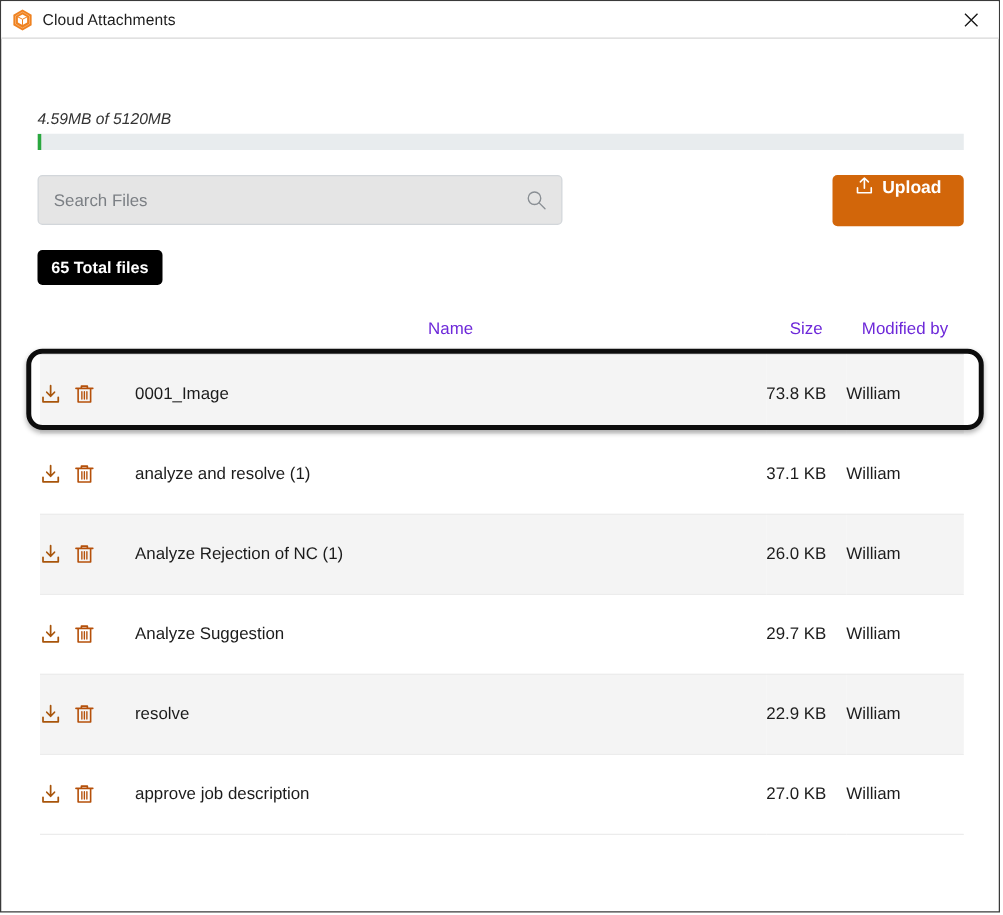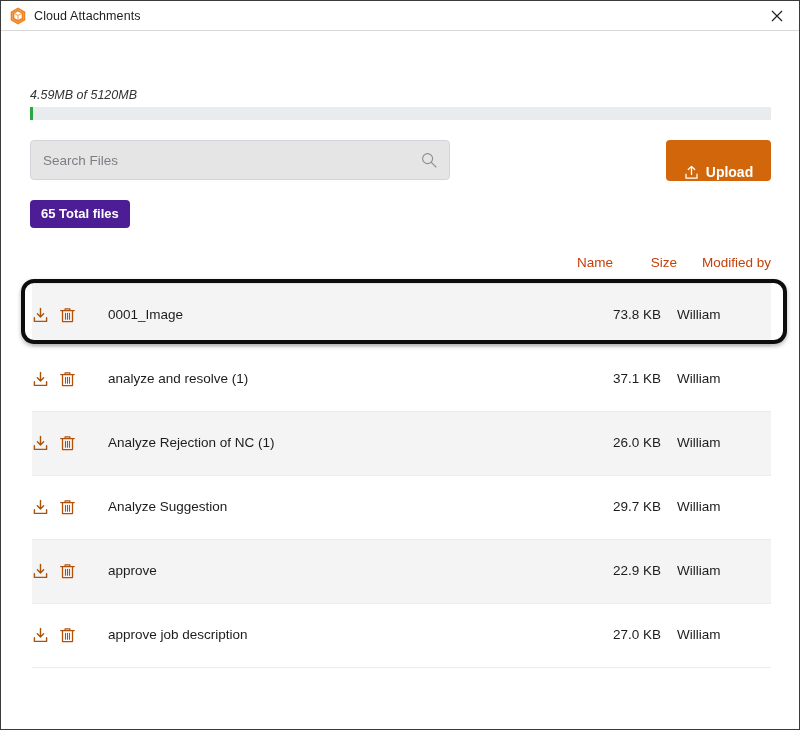--- a/index.html
+++ b/index.html
@@ -138,21 +138,21 @@
     width: 105px;
     height: 41px;
     background: #d2660a;
     border: none;
     border-radius: 4px;
     color: #ffffff;
     font-family: "Liberation Sans", sans-serif;
     font-size: 14px;
     font-weight: bold;
     display: flex;
-    align-items: flex-end;
+    align-items: flex-start;
     justify-content: center;
     gap: 7px;
     cursor: pointer;
   }
   .upload-icon { width:15px; height:15px; display:block; }
 
   
   .badge-row { margin: 19px 0 0 29px; }
   .total-badge {
     display: inline-block;
@@ -172,22 +172,22 @@
     position: relative;
   }
   table.files {
     width: 100%;
     border-collapse: collapse;
     table-layout: fixed;
   }
   table.files th {
     font-size: 13.5px;
     font-weight: normal;
-    color: #c2410c;
-    text-align: right;
+    color: #6d28d9;
+    text-align: center;
     vertical-align: top;
     padding: 8px 0 10px 0;
     border-bottom: 1px solid #e3e3e3;
     line-height: 1.38;
   }
   th.col-actions { width: 76px; }
   th.col-name    { width: auto; }
   th.col-size    { width: 64px; }
   th.col-mod     { width: 94px; }
 
@@ -305,21 +305,21 @@
           <svg viewBox="0 0 15 15" width="15" height="15" aria-hidden="true">
             <path d="M7.5 1.4 L7.5 9.6 M4.3 4.5 L7.5 1.4 L10.7 4.5" stroke="#ffffff" stroke-width="1.3" fill="none" stroke-linecap="round" stroke-linejoin="round"></path>
             <path d="M2 9.2 L2 13.2 L13 13.2 L13 9.2" stroke="#ffffff" stroke-width="1.3" fill="none" stroke-linecap="round" stroke-linejoin="round"></path>
           </svg>
         </span>
         <span>Upload</span>
       </button>
     </div>
 
     <div class="badge-row">
-      <span class="total-badge" style="background: #4c1d95;">65 Total files</span>
+      <span class="total-badge" style="background: #000000;">65 Total files</span>
     </div>
 
     <div class="table-wrap">
       <table class="files">
         <thead>
           <tr>
             <th class="col-actions"></th>
             <th class="col-name">Name</th>
             <th class="col-size">Size</th>
             <th class="col-mod">Modified by</th>
@@ -410,21 +410,21 @@
                       <path d="M2.4 10.8 L2.4 14.4 L14.6 14.4 L14.6 10.8" stroke="#a8550b" stroke-width="1.4" fill="none" stroke-linecap="round" stroke-linejoin="round"></path>
                     </svg></span>
                   <span class="ico-btn"><svg viewBox="0 0 17 17" width="17" height="17" aria-hidden="true">
                       <path d="M1.8 3.6 L15.2 3.6" stroke="#b5500a" stroke-width="1.4" stroke-linecap="round"></path>
                       <path d="M6.1 3.4 L6.1 1.9 L10.9 1.9 L10.9 3.4" stroke="#b5500a" stroke-width="1.3" fill="none" stroke-linejoin="round"></path>
                       <path d="M3.5 3.9 L3.5 14.6 L13.5 14.6 L13.5 3.9" stroke="#b5500a" stroke-width="1.3" fill="none" stroke-linejoin="round"></path>
                       <path d="M6.5 6.3 L6.5 12.2 M8.5 6.3 L8.5 12.2 M10.5 6.3 L10.5 12.2" stroke="#b5500a" stroke-width="1.1" stroke-linecap="round"></path>
                     </svg></span>
                 </div>
               </td>
-              <td class="cell-name">approve</td>
+              <td class="cell-name">resolve</td>
               <td class="cell-size">22.9 KB</td>
               <td class="cell-mod">William</td>
             </tr>
             <tr>
               <td class="cell-actions">
                 <div class="row-icons">
                   <span class="ico-btn"><svg viewBox="0 0 17 17" width="17" height="17" aria-hidden="true">
                       <path d="M8.5 1.5 L8.5 9.7 M5.4 6.8 L8.5 10 L11.6 6.8" stroke="#a8550b" stroke-width="1.4" fill="none" stroke-linecap="round" stroke-linejoin="round"></path>
                       <path d="M2.4 10.8 L2.4 14.4 L14.6 14.4 L14.6 10.8" stroke="#a8550b" stroke-width="1.4" fill="none" stroke-linecap="round" stroke-linejoin="round"></path>
                     </svg></span>

